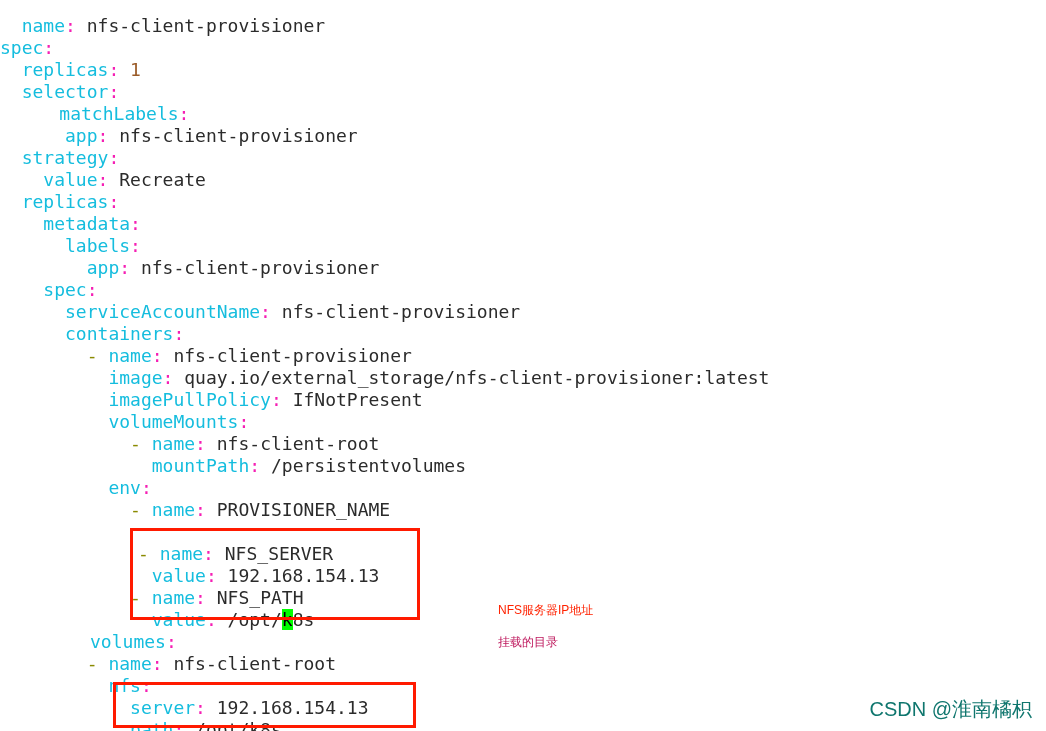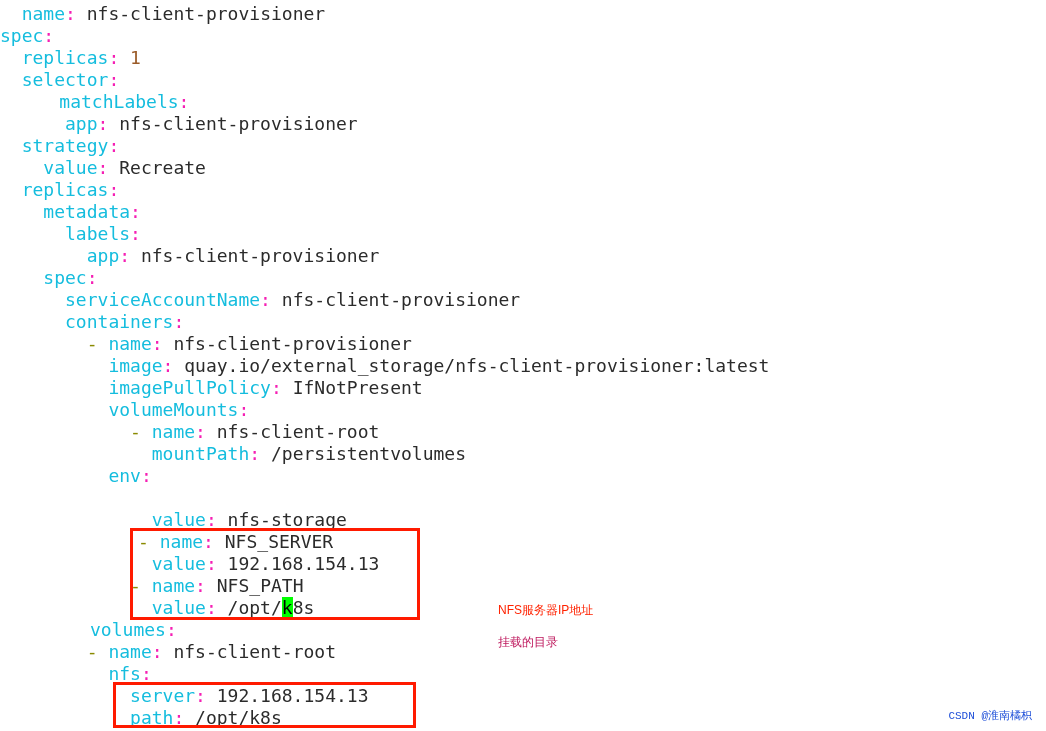--- a/index.html
+++ b/index.html
@@ -13,21 +13,21 @@
     height: 731px;
     position: relative;
     overflow: hidden;
     font-family: "DejaVu Sans Mono", "Liberation Mono", monospace;
   }
 
   
   #code-area {
     position: absolute;
     left: 0;
-    top: 4px;
+    top: 16px;
     width: 1046px;
     height: 552px;
   }
 
   .code-line {
     position: absolute;
     left: 0;
     white-space: pre;
     font-family: "DejaVu Sans Mono", "Liberation Mono", monospace;
     font-size: 18px;
@@ -66,23 +66,23 @@
     line-height: 25px;
     white-space: pre;
     margin-left: 12px;
   }
 
   
   #watermark {
     position: absolute;
     right: 14px;
     bottom: 8px;
-    color: #1d4ed8;
-    font-family: Liberation Mono, monospace;
-    font-size: 11px;
+    color: #0f766e;
+    font-family: Liberation Sans, sans-serif;
+    font-size: 20px;
     white-space: pre;
     user-select: none;
   }
 </style>
 </head>
 <body>
 
 <div id="code-area">
     <div class="code-line" style="top: -1px;"><span class="ind">  </span><span class="key">name</span><span class="colon">:</span><span class="ind"> </span><span class="val">nfs-client-provisioner</span></div>
     <div class="code-line" style="top: 21px;"><span class="ind"></span><span class="key">spec</span><span class="colon">:</span></div>
@@ -99,21 +99,21 @@
     <div class="code-line" style="top: 263px;"><span class="ind">    </span><span class="key">spec</span><span class="colon">:</span></div>
     <div class="code-line" style="top: 285px;"><span class="ind">      </span><span class="key">serviceAccountName</span><span class="colon">:</span><span class="ind"> </span><span class="val">nfs-client-provisioner</span></div>
     <div class="code-line" style="top: 307px;"><span class="ind">      </span><span class="key">containers</span><span class="colon">:</span></div>
     <div class="code-line" style="top: 329px;"><span class="ind">        </span><span class="dash">- </span><span class="key">name</span><span class="colon">:</span><span class="ind"> </span><span class="val">nfs-client-provisioner</span></div>
     <div class="code-line" style="top: 351px;"><span class="ind">          </span><span class="key">image</span><span class="colon">:</span><span class="ind"> </span><span class="val">quay.io/external_storage/nfs-client-provisioner:latest</span></div>
     <div class="code-line" style="top: 373px;"><span class="ind">          </span><span class="key">imagePullPolicy</span><span class="colon">:</span><span class="ind"> </span><span class="val">IfNotPresent</span></div>
     <div class="code-line" style="top: 395px;"><span class="ind">          </span><span class="key">volumeMounts</span><span class="colon">:</span></div>
     <div class="code-line" style="top: 417px;"><span class="ind">            </span><span class="dash">- </span><span class="key">name</span><span class="colon">:</span><span class="ind"> </span><span class="val">nfs-client-root</span></div>
     <div class="code-line" style="top: 439px;"><span class="ind">              </span><span class="key">mountPath</span><span class="colon">:</span><span class="ind"> </span><span class="val">/persistentvolumes</span></div>
     <div class="code-line" style="top: 461px;"><span class="ind">          </span><span class="key">env</span><span class="colon">:</span></div>
-    <div class="code-line" style="top: 505px;"><span class="ind">              </span><span class="key">value</span><span class="colon">:</span><span class="ind"> </span><span class="val">nfs-storage</span></div>
+    <div class="code-line" style="top: 483px;"><span class="ind">            </span><span class="dash">- </span><span class="key">name</span><span class="colon">:</span><span class="ind"> </span><span class="val">PROVISIONER_NAME</span></div>
     <div class="code-line" style="top: 527px; padding-left: 8px;"><span class="ind">            </span><span class="dash">- </span><span class="key">name</span><span class="colon">:</span><span class="ind"> </span><span class="val">NFS_SERVER</span></div>
     <div class="code-line" style="top: 549px;"><span class="ind">              </span><span class="key">value</span><span class="colon">:</span><span class="ind"> </span><span class="val">192.168.154.13</span></div>
     <div class="code-line" style="top: 571px;"><span class="ind">            </span><span class="dash">- </span><span class="key">name</span><span class="colon">:</span><span class="ind"> </span><span class="val">NFS_PATH</span></div>
     <div class="code-line" style="top: 593px;"><span class="ind">              </span><span class="key">value</span><span class="colon">:</span><span class="ind"> </span><span class="val">/opt/</span><span class="val cursor">k</span><span class="val">8s</span></div>
     <div class="code-line" style="top: 615px; padding-left: 25px;"><span class="ind">      </span><span class="key">volumes</span><span class="colon">:</span></div>
     <div class="code-line" style="top: 637px;"><span class="ind">        </span><span class="dash">- </span><span class="key">name</span><span class="colon">:</span><span class="ind"> </span><span class="val">nfs-client-root</span></div>
     <div class="code-line" style="top: 659px;"><span class="ind">          </span><span class="key">nfs</span><span class="colon">:</span></div>
     <div class="code-line" style="top: 681px;"><span class="ind">            </span><span class="key">server</span><span class="colon">:</span><span class="ind"> </span><span class="val">192.168.154.13</span></div>
     <div class="code-line" style="top: 703px;"><span class="ind">            </span><span class="key">path</span><span class="colon">:</span><span class="ind"> </span><span class="val">/opt/k8s</span></div>
   </div>

